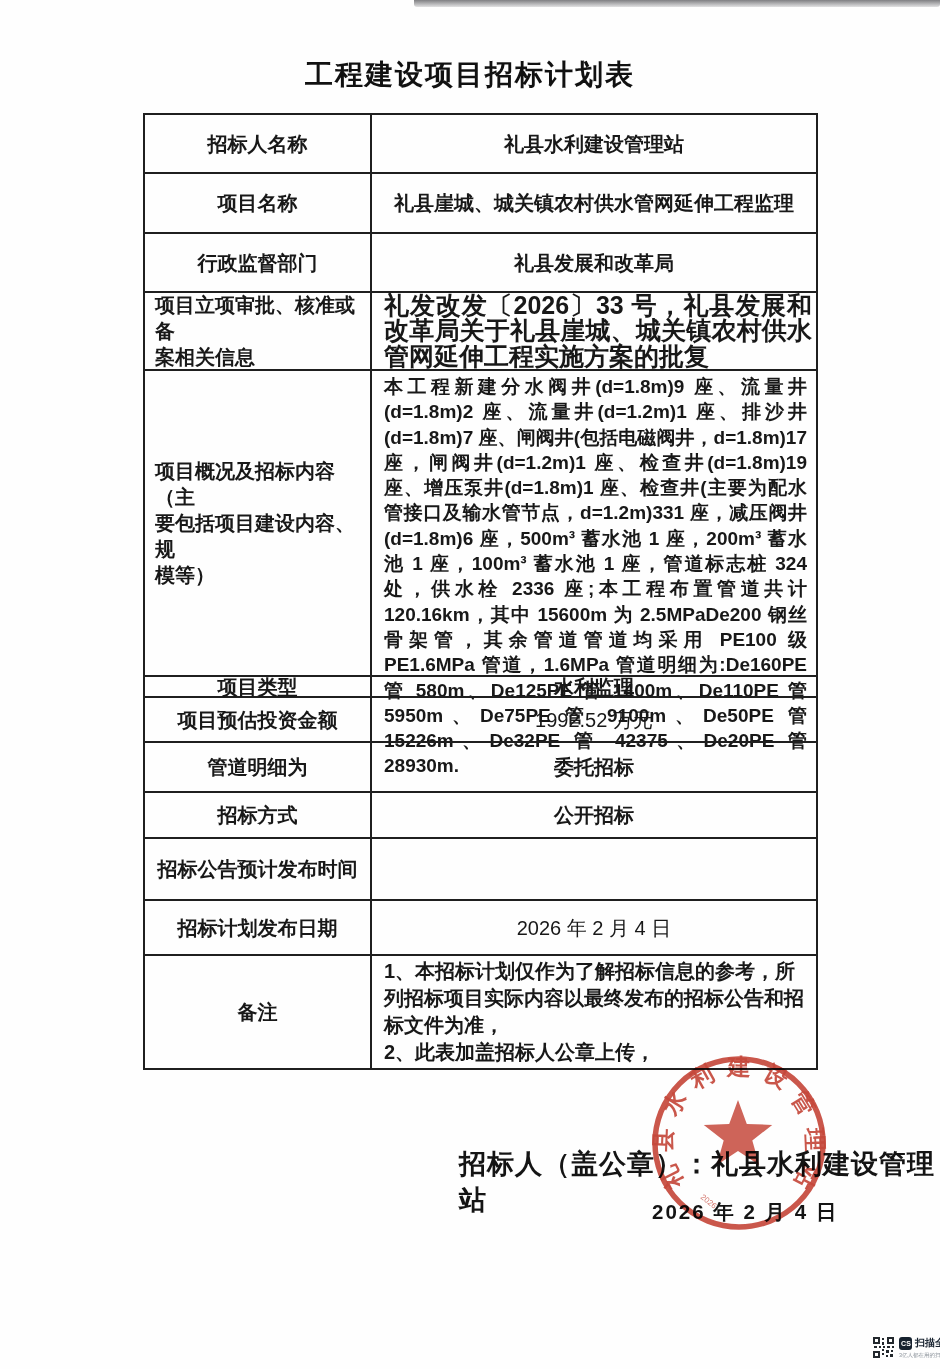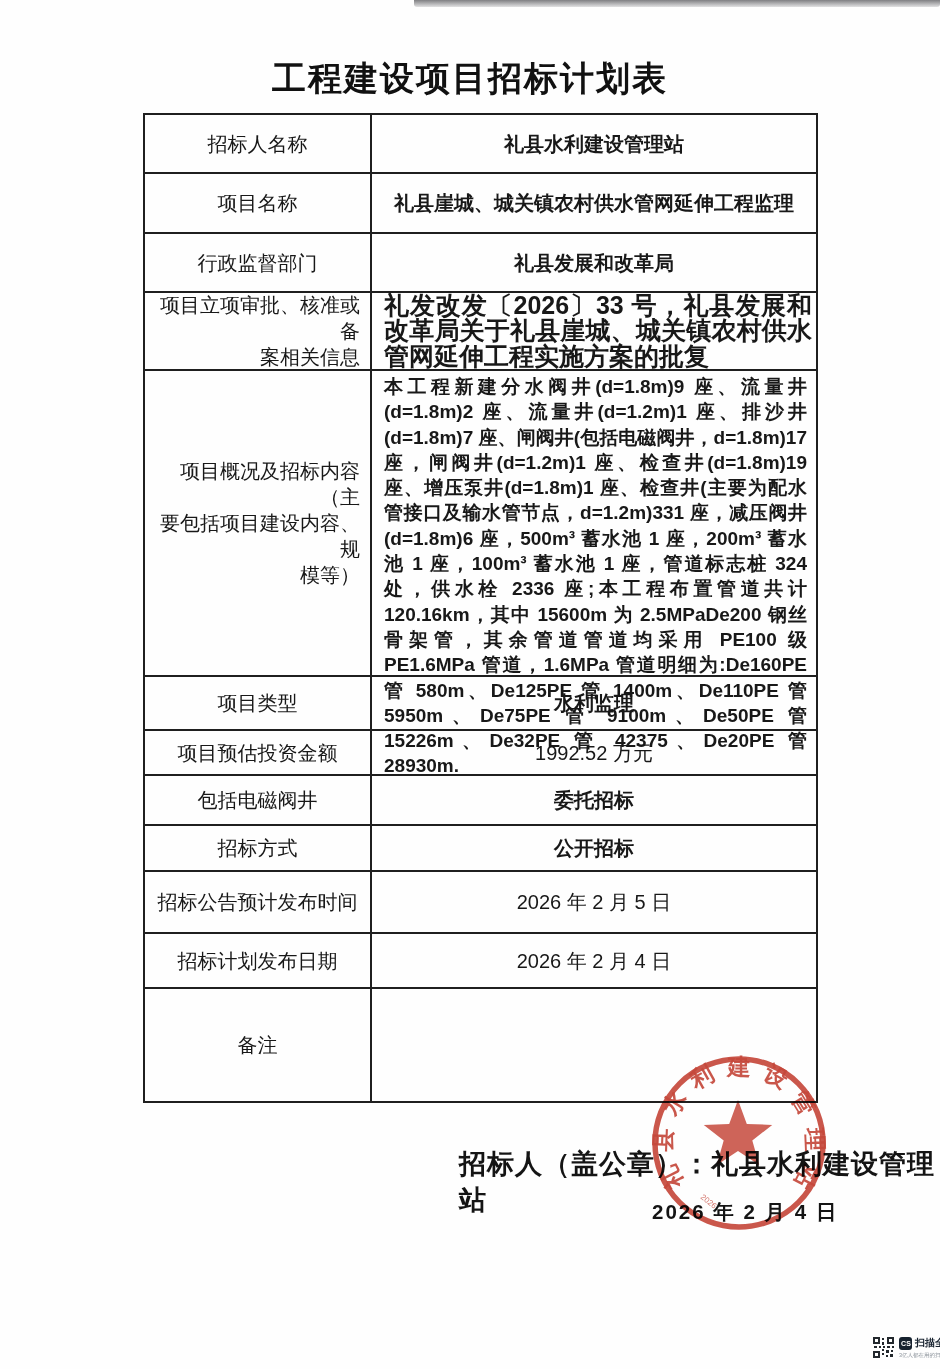--- a/index.html
+++ b/index.html
@@ -9,34 +9,34 @@
     font-family:"Liberation Sans","DejaVu Sans",sans-serif;
   }
   
   .scan-smudge{
     position:absolute;top:0;left:414px;width:526px;height:7px;
     background:linear-gradient(to bottom,rgba(50,50,55,.62),rgba(95,95,100,.18));
     border-radius:0 0 3px 3px;
   }
   .doc-title{
     position:absolute;top:56px;left:0;width:100%;
-    text-align:center;font-size:34px;font-weight:900;letter-spacing:2px;
+    text-align:center;font-size:28px;font-weight:900;letter-spacing:2px;
     color:#111;
   }
   .tender-table{
     position:absolute;left:143px;top:113px;width:675px;
     border:2.5px solid #1f1f1f;box-sizing:border-box;
     display:flex;flex-direction:column;background:rgba(255,255,255,.0);
   }
   .t-row{display:flex;border-bottom:2px solid #1f1f1f;box-sizing:border-box;}
   .t-row:last-child{border-bottom:none;}
   .cell-l{
     width:227px;flex:0 0 227px;border-right:2px solid #1f1f1f;box-sizing:border-box;
     display:flex;align-items:center;justify-content:center;
-    text-align:right;font-weight:400;font-size:20px;line-height:26px;
+    text-align:left;font-weight:700;font-size:20px;line-height:26px;
     padding:0 10px;white-space:pre-line;color:#181818;
   }
   .cell-r{
     flex:1;display:flex;align-items:center;justify-content:center;
     text-align:center;font-weight:700;font-size:20px;line-height:26px;
     padding:0 14px;box-sizing:border-box;color:#181818;
   }
   .cell-r.approval{
     justify-content:flex-start;text-align:justify;text-justify:inter-character;
     font-size:25px;line-height:25.5px;padding:2px 4px 2px 12px;
@@ -115,52 +115,53 @@
       <div class="cell-r approval">礼发改发〔2026〕33 号，礼县发展和改革局关于礼县崖城、城关镇农村供水管网延伸工程实施方案的批复</div>
     </div>
 
     <div class="t-row" style="height:306px">
       <div class="cell-l">项目概况及招标内容（主
 要包括项目建设内容、规
 模等）</div>
       <div class="cell-r overview">本工程新建分水阀井(d=1.8m)9 座、流量井(d=1.8m)2 座、流量井(d=1.2m)1 座、排沙井(d=1.8m)7 座、闸阀井(包括电磁阀井，d=1.8m)17 座，闸阀井(d=1.2m)1 座、检查井(d=1.8m)19 座、增压泵井(d=1.8m)1 座、检查井(主要为配水管接口及输水管节点，d=1.2m)331 座，减压阀井(d=1.8m)6 座，500m³ 蓄水池 1 座，200m³ 蓄水池 1 座，100m³ 蓄水池 1 座，管道标志桩 324 处，供水栓 2336 座;本工程布置管道共计 120.16km，其中 15600m 为 2.5MPaDe200 钢丝骨架管，其余管道管道均采用 PE100 级 PE1.6MPa 管道，1.6MPa 管道明细为:De160PE 管 580m、De125PE 管 1400m、De110PE 管 5950m、De75PE 管 9100m、De50PE 管 15226m、De32PE 管 42375、De20PE 管 28930m.</div>
     </div>
 
-    <div class="t-row" style="height:54px">
+    <div class="t-row" style="height:21px">
       <div class="cell-l">项目类型</div>
       <div class="cell-r">水利监理</div>
     </div>
 
     <div class="t-row" style="height:45px">
       <div class="cell-l">项目预估投资金额</div>
       <div class="cell-r amount-val">1992.52 万元</div>
     </div>
 
     <div class="t-row" style="height:50px">
-      <div class="cell-l">包括电磁阀井</div>
+      <div class="cell-l">管道明细为</div>
       <div class="cell-r">委托招标</div>
     </div>
 
     <div class="t-row" style="height:46px">
       <div class="cell-l">招标方式</div>
       <div class="cell-r">公开招标</div>
     </div>
 
     <div class="t-row" style="height:62px">
       <div class="cell-l">招标公告预计发布时间</div>
-      <div class="cell-r date-val">2026 年 2 月 5 日</div>
     </div>
 
     <div class="t-row" style="height:55px">
       <div class="cell-l">招标计划发布日期</div>
       <div class="cell-r date-val">2026 年 2 月 4 日</div>
     </div>
 
     <div class="t-row" style="height:112px">
       <div class="cell-l">备注</div>
+      <div class="cell-r remark">1、本招标计划仅作为了解招标信息的参考，所列招标项目实际内容以最终发布的招标公告和招标文件为准，
+2、此表加盖招标人公章上传，</div>
     </div>
 
   </div>
 
   <div class="footer-sign">招标人（盖公章）：礼县水利建设管理站</div>
   <div class="footer-date">2026 年 2 月 4 日</div>
 
   <svg class="seal" viewBox="0 0 182 182" aria-hidden="true">
     <circle cx="91" cy="91" r="84" fill="none" stroke="#c23a2c" stroke-width="5.5" opacity="0.92"></circle>
     <polygon points="90,48 98.8,71.9 124.2,72.9 104.3,88.6 111.2,113.1 90,99 68.8,113.1 75.7,88.6 55.8,72.9 81.2,71.9" fill="#c23a2c" opacity="0.85"></polygon>

